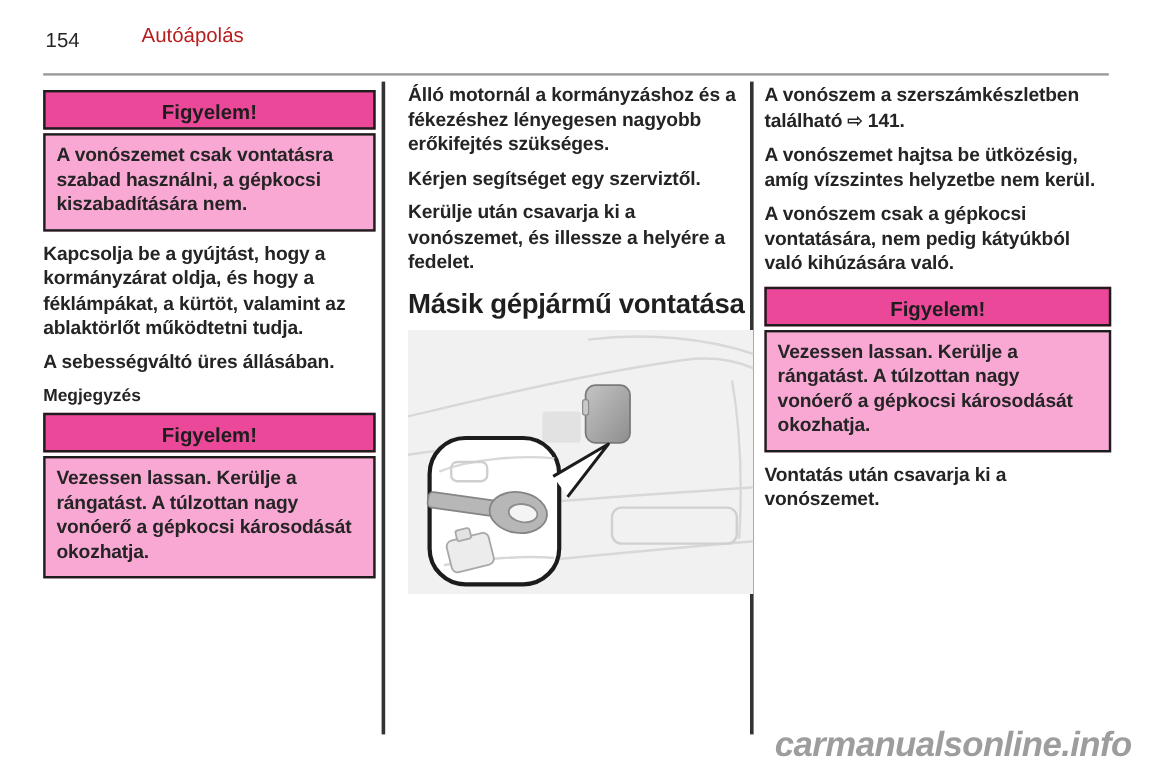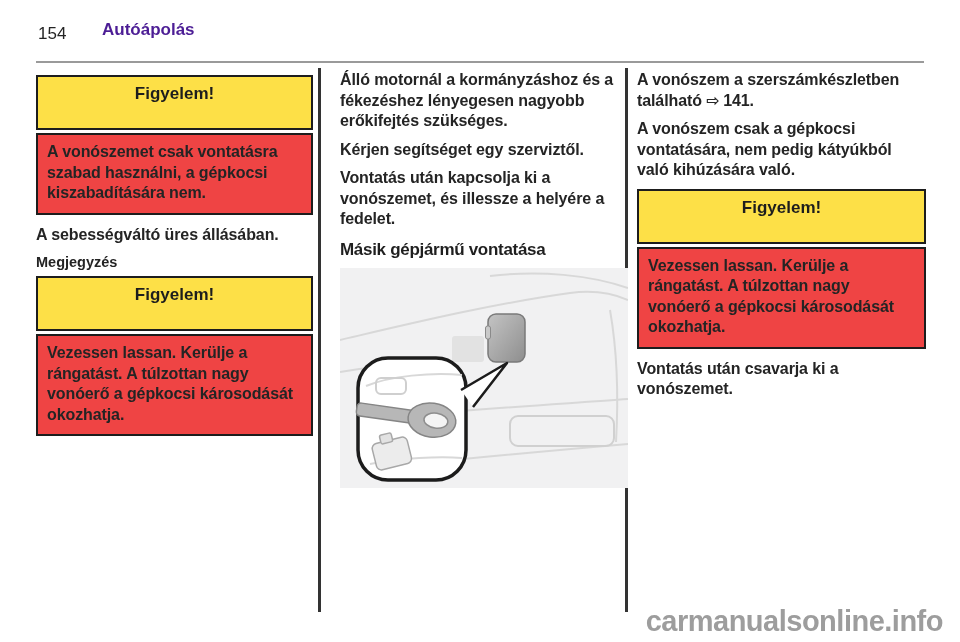--- a/index.html
+++ b/index.html
@@ -3,69 +3,70 @@
 <meta charset="utf-8">
 <style>
   html,body{margin:0;padding:0;}
   body{
     width:960px;height:642px;position:relative;overflow:hidden;
     background:#ffffff;
     font-family:"Liberation Sans","DejaVu Sans",sans-serif;
     color:#242424;
   }
   .page-num{position:absolute;top:24px;left:38px;font-size:17px;font-weight:normal;color:#242424;}
-  .chapter{position:absolute;top:20px;left:102px;font-size:17px;font-weight:bold;color:#4c1d95;}
+  .chapter{position:absolute;top:20px;left:118px;font-size:17px;font-weight:normal;color:#b91c1c;}
   .header-rule{position:absolute;top:61px;left:36px;width:888px;height:2px;background:#9a9a9a;}
   .vsep{position:absolute;top:68px;height:544px;width:3px;background:#333333;}
   .vsep.s1{left:318px;}
   .vsep.s2{left:625px;}
   .col{position:absolute;top:70px;}
   .col1{left:36px;width:277px;}
   .col2{left:340px;width:288px;}
   .col3{left:637px;width:289px;}
   p.body{margin:0 0 8px 0;font-size:16px;line-height:20.5px;font-weight:bold;letter-spacing:-0.1px;}
   .warnbox{margin:5px 0 10px 0;}
   .warn-title{border:2px solid #1d1d1d;text-align:center;font-size:17px;font-weight:bold;
-    padding:7px 0 24px 0;margin-bottom:3px;background:#fde047;color:#1d1d1d;}
+    padding:7px 0 2px 0;margin-bottom:3px;background:#ec4899;color:#1d1d1d;}
   .warn-body{border:2px solid #1d1d1d;padding:7px 9px 9px 9px;font-size:16px;line-height:20.5px;
-    font-weight:bold;letter-spacing:-0.1px;background:#ef4444;}
+    font-weight:bold;letter-spacing:-0.1px;background:#f9a8d4;}
   .note-title{margin:4px 0 0 0;font-size:14.5px;font-weight:bold;line-height:18px;}
   .note-body{margin:0 0 9px 0;font-size:14.5px;font-weight:bold;line-height:18px;letter-spacing:-0.1px;}
-  h2.section{margin:10px 0 8px 0;font-size:17px;font-weight:bold;letter-spacing:-0.3px;color:#1f1f1f;}
+  h2.section{margin:10px 0 8px 0;font-size:23px;font-weight:bold;letter-spacing:-0.3px;color:#1f1f1f;}
   .figure{width:288px;height:220px;display:block;}
   .refarrow{font-family:"DejaVu Sans",sans-serif;font-weight:bold;margin:0 4px;}
   .watermark{position:absolute;right:17px;bottom:4px;font-size:29px;font-weight:bold;
-    color:#9d9d9d;letter-spacing:-0.5px;}
+    color:#9d9d9d;letter-spacing:-0.5px;font-style:italic;}
 </style>
 </head>
 <body>
 
 <div class="page-num">154</div>
 <div class="chapter">Autóápolás</div>
 <div class="header-rule"></div>
 <div class="vsep s1"></div>
 <div class="vsep s2"></div>
 
 <div class="col col1">
   <div class="warnbox">
     <div class="warn-title">Figyelem!</div>
     <div class="warn-body">A vonószemet csak vontatásra szabad használni, a gépkocsi kiszabadítására nem.</div>
   </div>
+  <p class="body">Kapcsolja be a gyújtást, hogy a kormányzárat oldja, és hogy a féklámpákat, a kürtöt, valamint az ablaktörlőt működtetni tudja.</p>
   <p class="body">A sebességváltó üres állásában.</p>
   <p class="note-title">Megjegyzés</p>
   <div class="warnbox">
     <div class="warn-title">Figyelem!</div>
     <div class="warn-body">Vezessen lassan. Kerülje a rángatást. A túlzottan nagy vonóerő a gépkocsi károsodását okozhatja.</div>
   </div>
 </div>
 
 <div class="col col2">
   <p class="body">Álló motornál a kormányzáshoz és a fékezéshez lényegesen nagyobb erőkifejtés szükséges.</p>
   <p class="body">Kérjen segítséget egy szerviztől.</p>
-  <p class="body">Vontatás után kapcsolja ki a vonószemet, és illessze a helyére a fedelet.</p>
+  <p class="body">Kerülje után csavarja ki a vonószemet, és illessze a helyére a fedelet.</p>
   <h2 class="section">Másik gépjármű vontatása</h2>
 
   <svg class="figure" viewBox="0 0 288 220" xmlns="http://www.w3.org/2000/svg">
     <defs>
       <linearGradient id="plugGrad" x1="0" y1="0" x2="1" y2="1">
         <stop offset="0" stop-color="#c4c4c4"></stop>
         <stop offset="1" stop-color="#8e8e8e"></stop>
       </linearGradient>
     </defs>
     <rect x="0" y="0" width="288" height="220" fill="#f1f1f2"></rect>
@@ -102,20 +103,21 @@
 
     <g transform="rotate(-14 52 186)">
       <rect x="34" y="172" width="36" height="27" rx="5" fill="#ececec" stroke="#a8a8a8" stroke-width="1.5"></rect>
       <rect x="44" y="165" width="12" height="9" rx="2" fill="#e2e2e2" stroke="#a8a8a8" stroke-width="1.5"></rect>
     </g>
   </svg>
 </div>
 
 <div class="col col3">
   <p class="body"><span>A vonószem a szerszámkészletben található</span><span class="refarrow">⇨</span><span>141.</span></p>
+  <p class="body">A vonószemet hajtsa be ütközésig, amíg vízszintes helyzetbe nem kerül.</p>
   <p class="body">A vonószem csak a gépkocsi vontatására, nem pedig kátyúkból való kihúzására való.</p>
   <div class="warnbox">
     <div class="warn-title">Figyelem!</div>
     <div class="warn-body">Vezessen lassan. Kerülje a rángatást. A túlzottan nagy vonóerő a gépkocsi károsodását okozhatja.</div>
   </div>
   <p class="body">Vontatás után csavarja ki a vonószemet.</p>
 
 </div>
 
 <div class="watermark">carmanualsonline.info</div>

